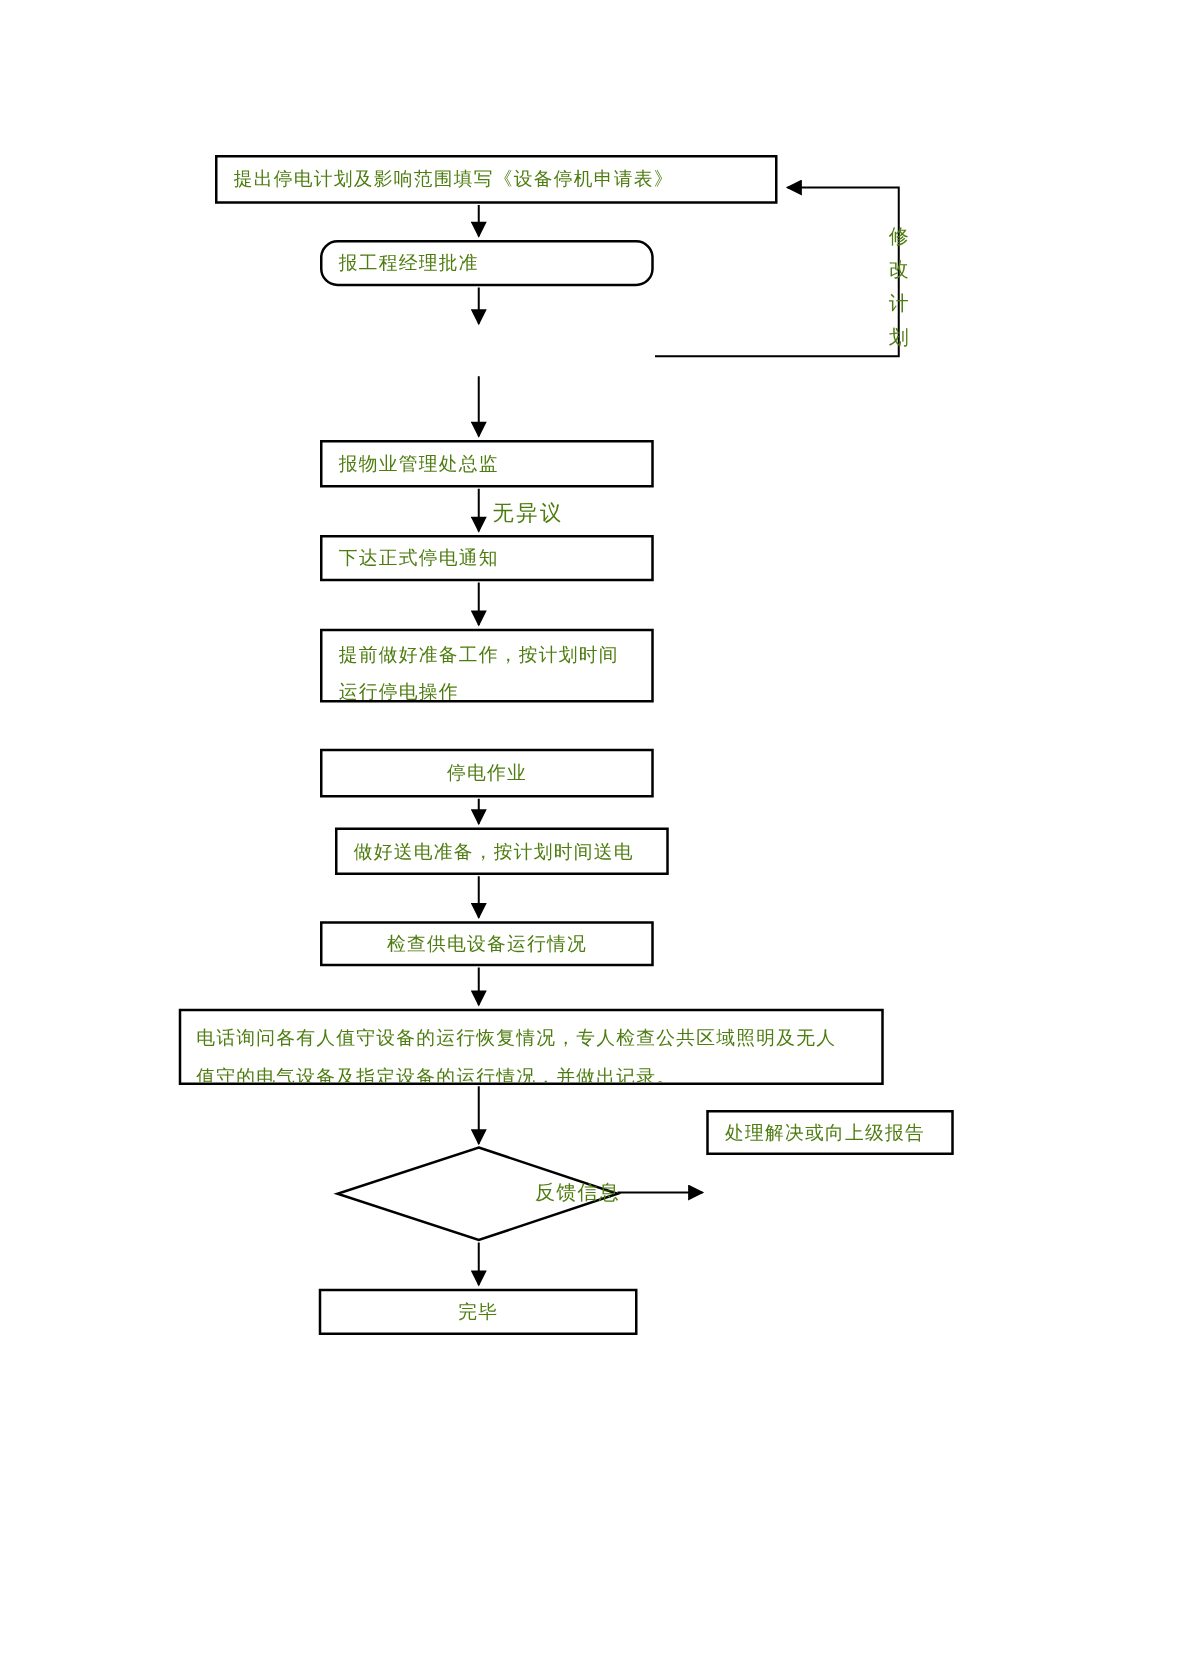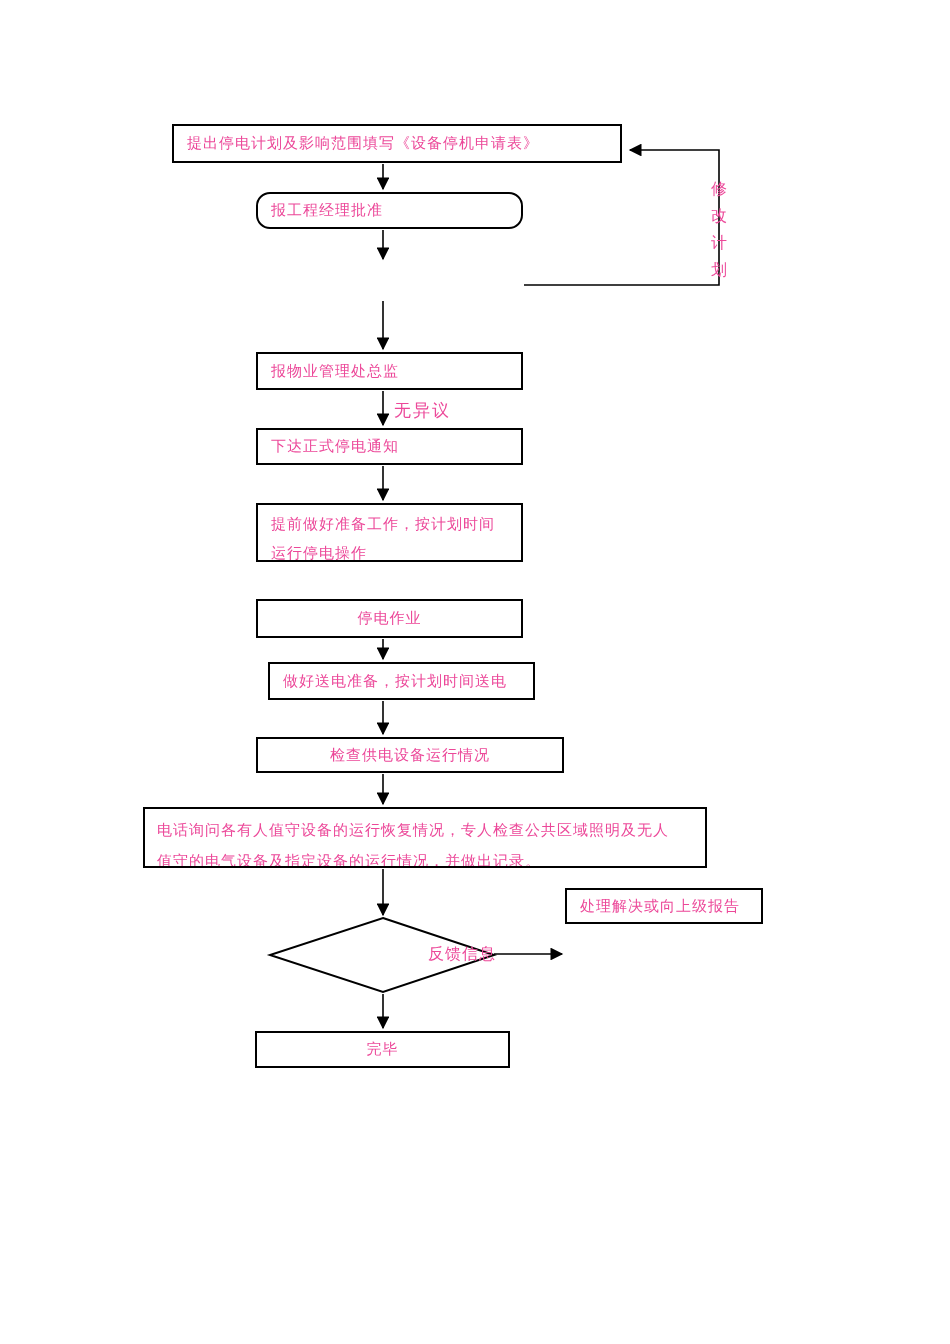--- a/index.html
+++ b/index.html
@@ -3,21 +3,21 @@
 <meta charset="utf-8">
 <style>
   * { margin: 0; padding: 0; box-sizing: border-box; }
   html, body { background: #ffffff; }
   .canvas {
     position: relative;
     width: 950px;
     height: 1344px;
     background: #ffffff;
     font-family: "DejaVu Sans", sans-serif;
-    color: #ec4899;
+    color: #4d7c0f;
     overflow: hidden;
   }
   .lines {
     position: absolute;
     left: 0; top: 0;
     width: 950px; height: 1344px;
   }
   .node {
     position: absolute;
     border: 2px solid #000000;
@@ -34,21 +34,21 @@
 
   
   .n-propose  { left: 172px; top: 124px;  width: 450px; height: 39px; }
   .n-manager  { left: 256px; top: 192px;  width: 267px; height: 37px; border-radius: 14px; }
   .n-notify   { left: 256px; top: 262px;  width: 267px; height: 38px; }
   .n-director { left: 256px; top: 352px;  width: 267px; height: 38px; }
   .n-formal   { left: 256px; top: 428px;  width: 267px; height: 37px; }
   .n-prepare  { left: 256px; top: 503px;  width: 267px; height: 59px; }
   .n-outage   { left: 256px; top: 599px;  width: 267px; height: 39px; }
   .n-restore  { left: 256px; top: 662px;  width: 267px; height: 38px; margin-left: 12px; }
-  .n-check    { left: 256px; top: 737px;  width: 308px; height: 36px; }
+  .n-check    { left: 256px; top: 737px;  width: 267px; height: 36px; }
   .n-phone    { left: 143px; top: 807px;  width: 564px; height: 61px; line-height: 30px; }
   .n-phone .ln { display: block; line-height: 31px; white-space: nowrap; }
   .n-phone    { padding: 6px 8px 0 12px; }
   .n-report   { left: 565px; top: 888px;  width: 198px; height: 36px; padding-left: 11px; }
   .n-done     { left: 255px; top: 1031px; width: 255px; height: 37px; }
 
   .diamond-label {
     position: absolute;
     left: 270px; top: 944px; width: 226px;
     text-align: right;

